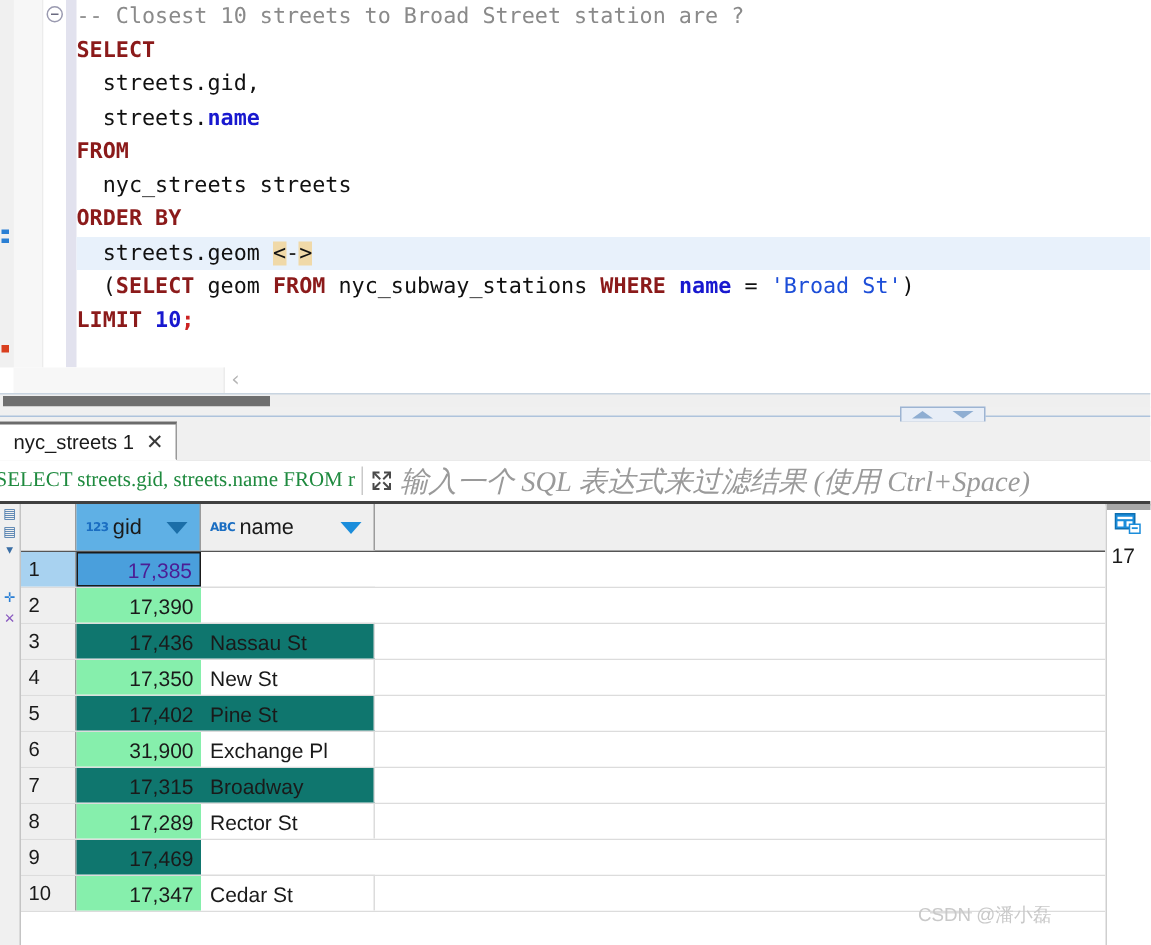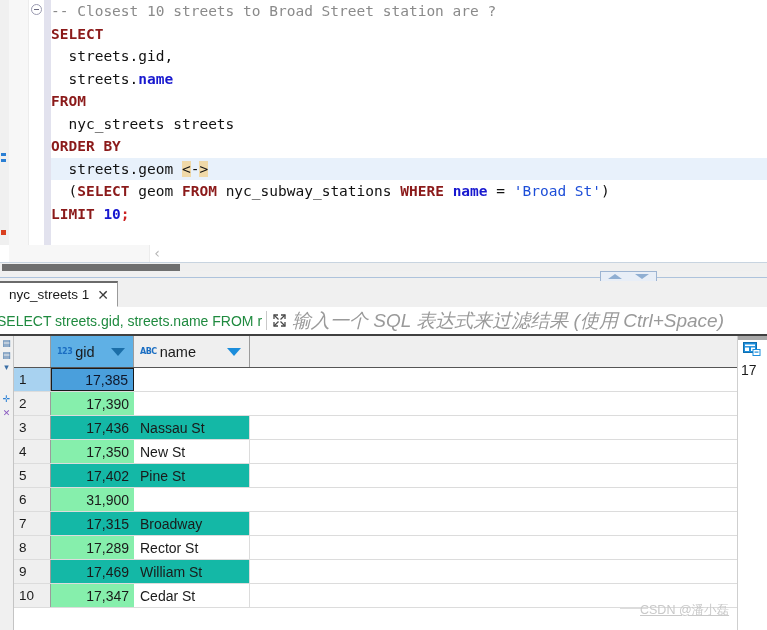--- a/index.html
+++ b/index.html
@@ -213,20 +213,21 @@
   
   .filterbar {
     position: absolute;
     left: 0; top: 307px;
     width: 767px; height: 27px;
     background: #ffffff;
     border-bottom: 3px solid #404040;
     display: flex;
     align-items: center;
     overflow: hidden;
+    font-family: Liberation Serif, serif;
   }
   .filter-sql {
     font-size: 14px;
     color: #1f8a3f;
     white-space: nowrap;
     padding-left: 0px;
     margin-left: -3px;
   }
   .filter-sep {
     width: 1px; height: 19px;
@@ -325,21 +326,21 @@
     position: absolute;
     left: 0; top: 32px;
     width: 723px;
   }
   .grow {
     position: relative;
     height: 24px;
     border-bottom: 1px solid #dcdcdc;
     box-sizing: border-box;
   }
-  .grow.alt .c-name, .grow.alt .c-gid { background: #14b8a6; }
+  .grow.alt .c-name, .grow.alt .c-gid { background: #0f766e; }
   .c-idx {
     position: absolute;
     left: 0; top: 0;
     width: 37px; height: 23px;
     background: #efefef;
     border-right: 1px solid #9b9b9b;
     box-sizing: border-box;
     display: flex;
     align-items: center;
     padding-left: 5px;
@@ -355,21 +356,21 @@
     display: flex;
     align-items: center;
     justify-content: flex-end;
     padding-right: 5px;
     font-size: 14px;
     color: #1a1a1a;
     background: #86efac;
   }
   .grow.selrow .c-gid {
     background: #4a9fdc;
-    color: #0f172a;
+    color: #4c1d95;
     border: 1.5px solid #1a1a1a;
   }
   .c-name {
     position: absolute;
     left: 120px; top: 0;
     width: 116px; height: 23px;
     box-sizing: border-box;
     display: flex;
     align-items: center;
     padding-left: 6px;
@@ -409,25 +410,24 @@
   }
   .rp-val {
     position: absolute;
     left: 3px; top: 26px;
     font-size: 14px;
     color: #1a1a1a;
   }
 
   .watermark {
     position: absolute;
-    left: 640px; top: 602px;
+    left: 612px; top: 602px;
     font-size: 12.5px;
     color: #c9c9c9;
     white-space: nowrap;
-    text-decoration: underline;
   }
   .wm-line {
     position: absolute;
     left: 620px; top: 608px;
     width: 28px; height: 1px;
     background: #dcdcdc;
   }
 </style>
 </head>
 <body>
@@ -539,38 +539,38 @@
         </div>
         <div class="grow alt">
           <div class="c-idx">5</div>
           <div class="c-gid">17,402</div>
           <div class="c-name">Pine St</div>
           <div class="c-rest"></div>
         </div>
         <div class="grow">
           <div class="c-idx">6</div>
           <div class="c-gid">31,900</div>
+          <div class="c-name">Exchange Pl</div>
           <div class="c-rest"></div>
         </div>
         <div class="grow alt">
           <div class="c-idx">7</div>
           <div class="c-gid">17,315</div>
           <div class="c-name">Broadway</div>
           <div class="c-rest"></div>
         </div>
         <div class="grow">
           <div class="c-idx">8</div>
           <div class="c-gid">17,289</div>
           <div class="c-name">Rector St</div>
           <div class="c-rest"></div>
         </div>
         <div class="grow alt">
           <div class="c-idx">9</div>
           <div class="c-gid">17,469</div>
-          <div class="c-name">William St</div>
           <div class="c-rest"></div>
         </div>
         <div class="grow">
           <div class="c-idx">10</div>
           <div class="c-gid">17,347</div>
           <div class="c-name">Cedar St</div>
           <div class="c-rest"></div>
         </div>
       </div>
   </div>

